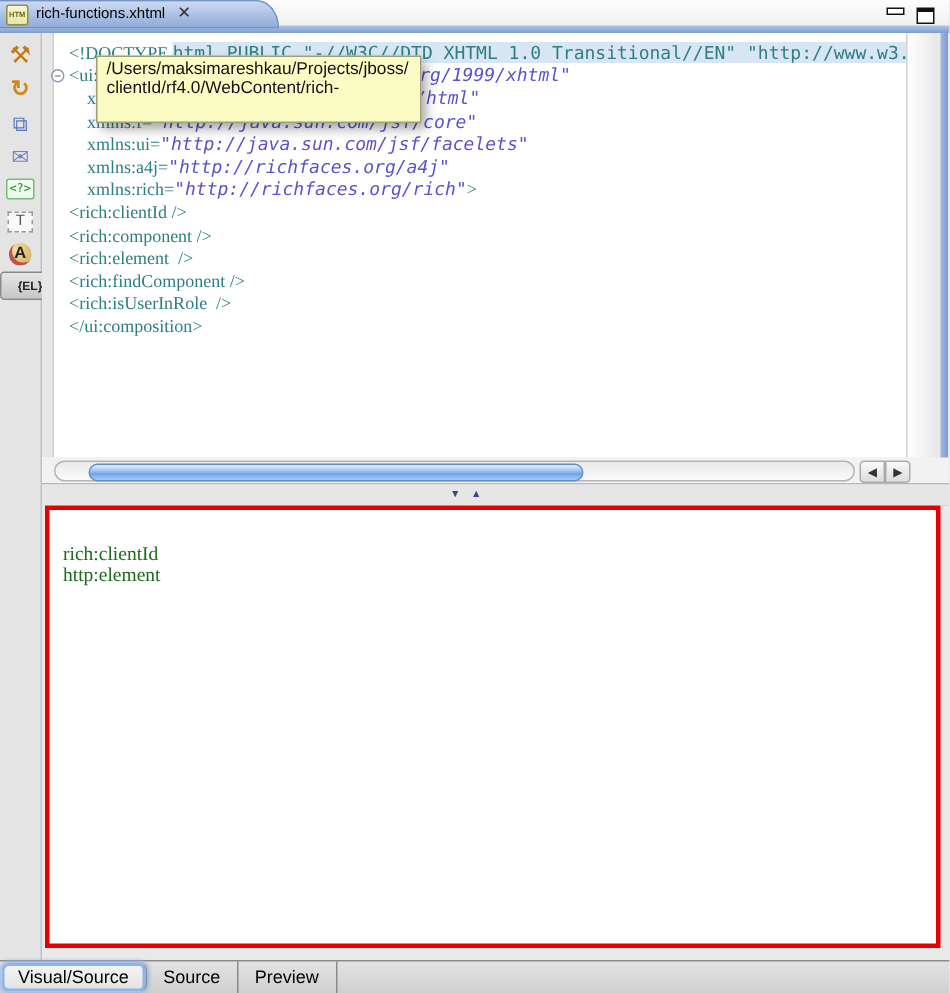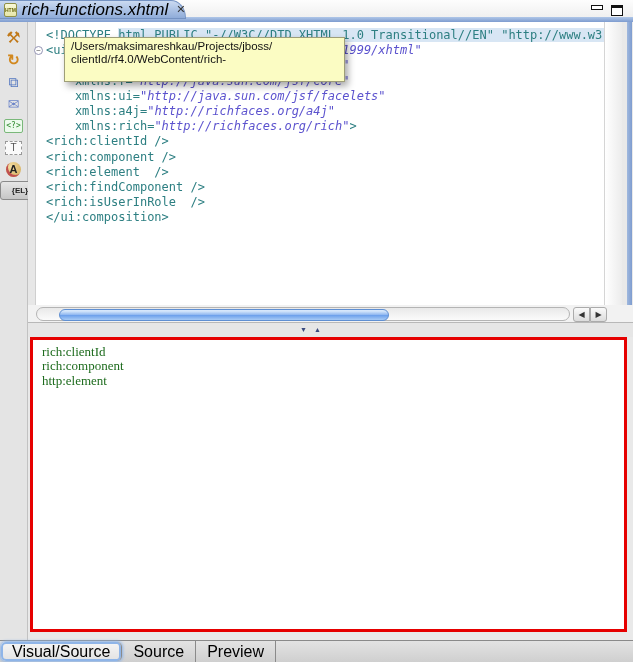--- a/index.html
+++ b/index.html
@@ -14,21 +14,21 @@
             background:linear-gradient(#AFC6E8,#7E9CCF); }
   .editor-tab { position:absolute; left:0; top:0; height:19px; width:186px;
             background:linear-gradient(#CBDAF1,#8FACD9);
             border:1px solid #7492C2; border-left:none;
             border-top-right-radius:15px 18px;
             display:flex; align-items:center; padding:0 10px 0 4px; z-index:2; }
   .htm-icon { width:15px; height:14px; background:#FFFFFF; border:1px solid #909048;
             display:flex; align-items:center; justify-content:center; margin-right:5px;
             font-size:5px; font-weight:bold; color:#6A6A10;
             background:linear-gradient(#F8F8D8,#E6E6A8); border-radius:2px; }
-  .editor-tab-title { font-size:17px; color:#000; white-space:nowrap;font-style:italic; }
+  .editor-tab-title { font-size:10px; color:#000; white-space:nowrap; }
   .tab-close { margin-left:8px; font-size:11px; color:#333; cursor:default; line-height:1; }
   .winctl { position:absolute; top:5px; z-index:3; }
   .min-icon { right:30px; width:12px; height:5px; border:1px solid #111; background:#FFF; }
   .max-icon { right:10px; width:12px; height:11px; border:1px solid #111;
               border-top:3px solid #111; background:#FFF; }
 
   
   .left-toolbar { position:absolute; left:0; top:22px; width:28px; height:618px;
             background:#E4E4E4; border-right:1px solid #C2C2C2; padding-top:4px; }
   .tbi { width:26px; height:21px; margin:1px auto 1px auto; display:flex;
@@ -51,21 +51,21 @@
   .el-expression-icon .glyph { font-size:8px; font-weight:bold; color:#222; }
 
   
   .source-pane { position:absolute; left:28px; top:22px; width:576px; height:283px;
          background:#FFFFFF; overflow:hidden; }
   .ruler { position:absolute; left:0; top:0; width:8px; height:283px;
          background:#E7E7E7; border-right:1px solid #CFCFCF; }
   .code-area { position:absolute; left:18px; top:6px;
          font-family:"DejaVu Sans Mono", monospace; font-size:12px; line-height:15.2px;
          white-space:pre; }
-  .c-t  { color:#2D7F82; }
+  .c-t  { color:#2D7F82;font-family:Liberation Serif, serif; }
   .c-v  { color:#5B52CE; font-style:italic; }
   .c-hl { color:#2D7F82; background:#D8E6F4; }
   .fold-minus { position:absolute; left:6px; top:24px; width:9px; height:9px;
          border:1px solid #9494B4; border-radius:50%; background:#FFF;
          font-size:8px; line-height:7px; text-align:center; color:#555; }
 
   
   .vscroll { position:absolute; left:604px; top:22px; width:18px; height:283px;
          background:linear-gradient(to right,#FFFFFF,#ECECEC);
          border-left:1px solid #D5D5D5; }
@@ -91,35 +91,35 @@
 
   
   .sash { position:absolute; left:28px; top:323px; width:605px; height:14px;
          background:#E6E6E6; }
   .sash-arrow { position:absolute; top:3px; font-size:7px; color:#3A4A7E; line-height:1; }
   .sash-down { left:272px; } .sash-up { left:286px; }
 
   
   .visual-pane { position:absolute; left:30px; top:337px; width:597px; height:295px;
          background:#FFFFFF; border:3px solid #E60000; }
-  .visual-content { padding:5px 0 0 9px; font-family:"Liberation Serif", serif;
+  .visual-content { padding:22px 0 0 9px; font-family:"Liberation Serif", serif;
          font-size:13px; line-height:14.4px; color:#1D6B1D; }
 
   
   .bottom-tabbar { position:absolute; left:0; top:640px; width:633px; height:22px;
          background:linear-gradient(#E3E3E3,#CFCFCF); border-top:1px solid #8A8A8A;
          display:flex; align-items:stretch; }
-  .btab { padding:0 11px; font-size:16px; color:#000; line-height:21px;
+  .btab { padding:0 11px; font-size:12px; color:#000; line-height:21px;
          border-right:1px solid #8A8A8A; white-space:nowrap; }
   .btab.active { background:linear-gradient(#F6F6F6,#E2E2E2); border-right:1px solid #8A8A8A;
          box-shadow:0 0 0 2px #8FB5E8 inset, 0 0 3px 1px #8FB5E8;
          border-radius:5px; margin:1px 0 1px 1px; line-height:19px; }
 
   
-  .tooltip { position:absolute; left:64px; top:37px; width:281px; height:45px; z-index:6;
+  .tooltip { position:absolute; left:64px; top:37px; width:217px; height:45px; z-index:6;
          background:#FBFCC3; border:1px solid #9E9E78; padding:2px 6px;
          font-size:11.5px; line-height:13.2px; color:#111;
          box-shadow:3px 4px 7px rgba(0,0,0,0.35); }
 </style>
 </head>
 <body>
 
 <div id="app">
 
   <div class="tabbar">
@@ -178,21 +178,20 @@
   </div>
 
   <div class="sash">
     <span class="sash-arrow sash-down">▼</span>
     <span class="sash-arrow sash-up">▲</span>
   </div>
 
   <div class="visual-pane">
     <div class="visual-content">
         <div class="vitem">rich:clientId</div>
-        <div class="vitem">rich:component</div>
         <div class="vitem">http:element</div>
       </div>
   </div>
 
   <div class="bottom-tabbar">
       <div class="btab active">Visual/Source</div>
       <div class="btab">Source</div>
       <div class="btab">Preview</div>
     </div>
 

